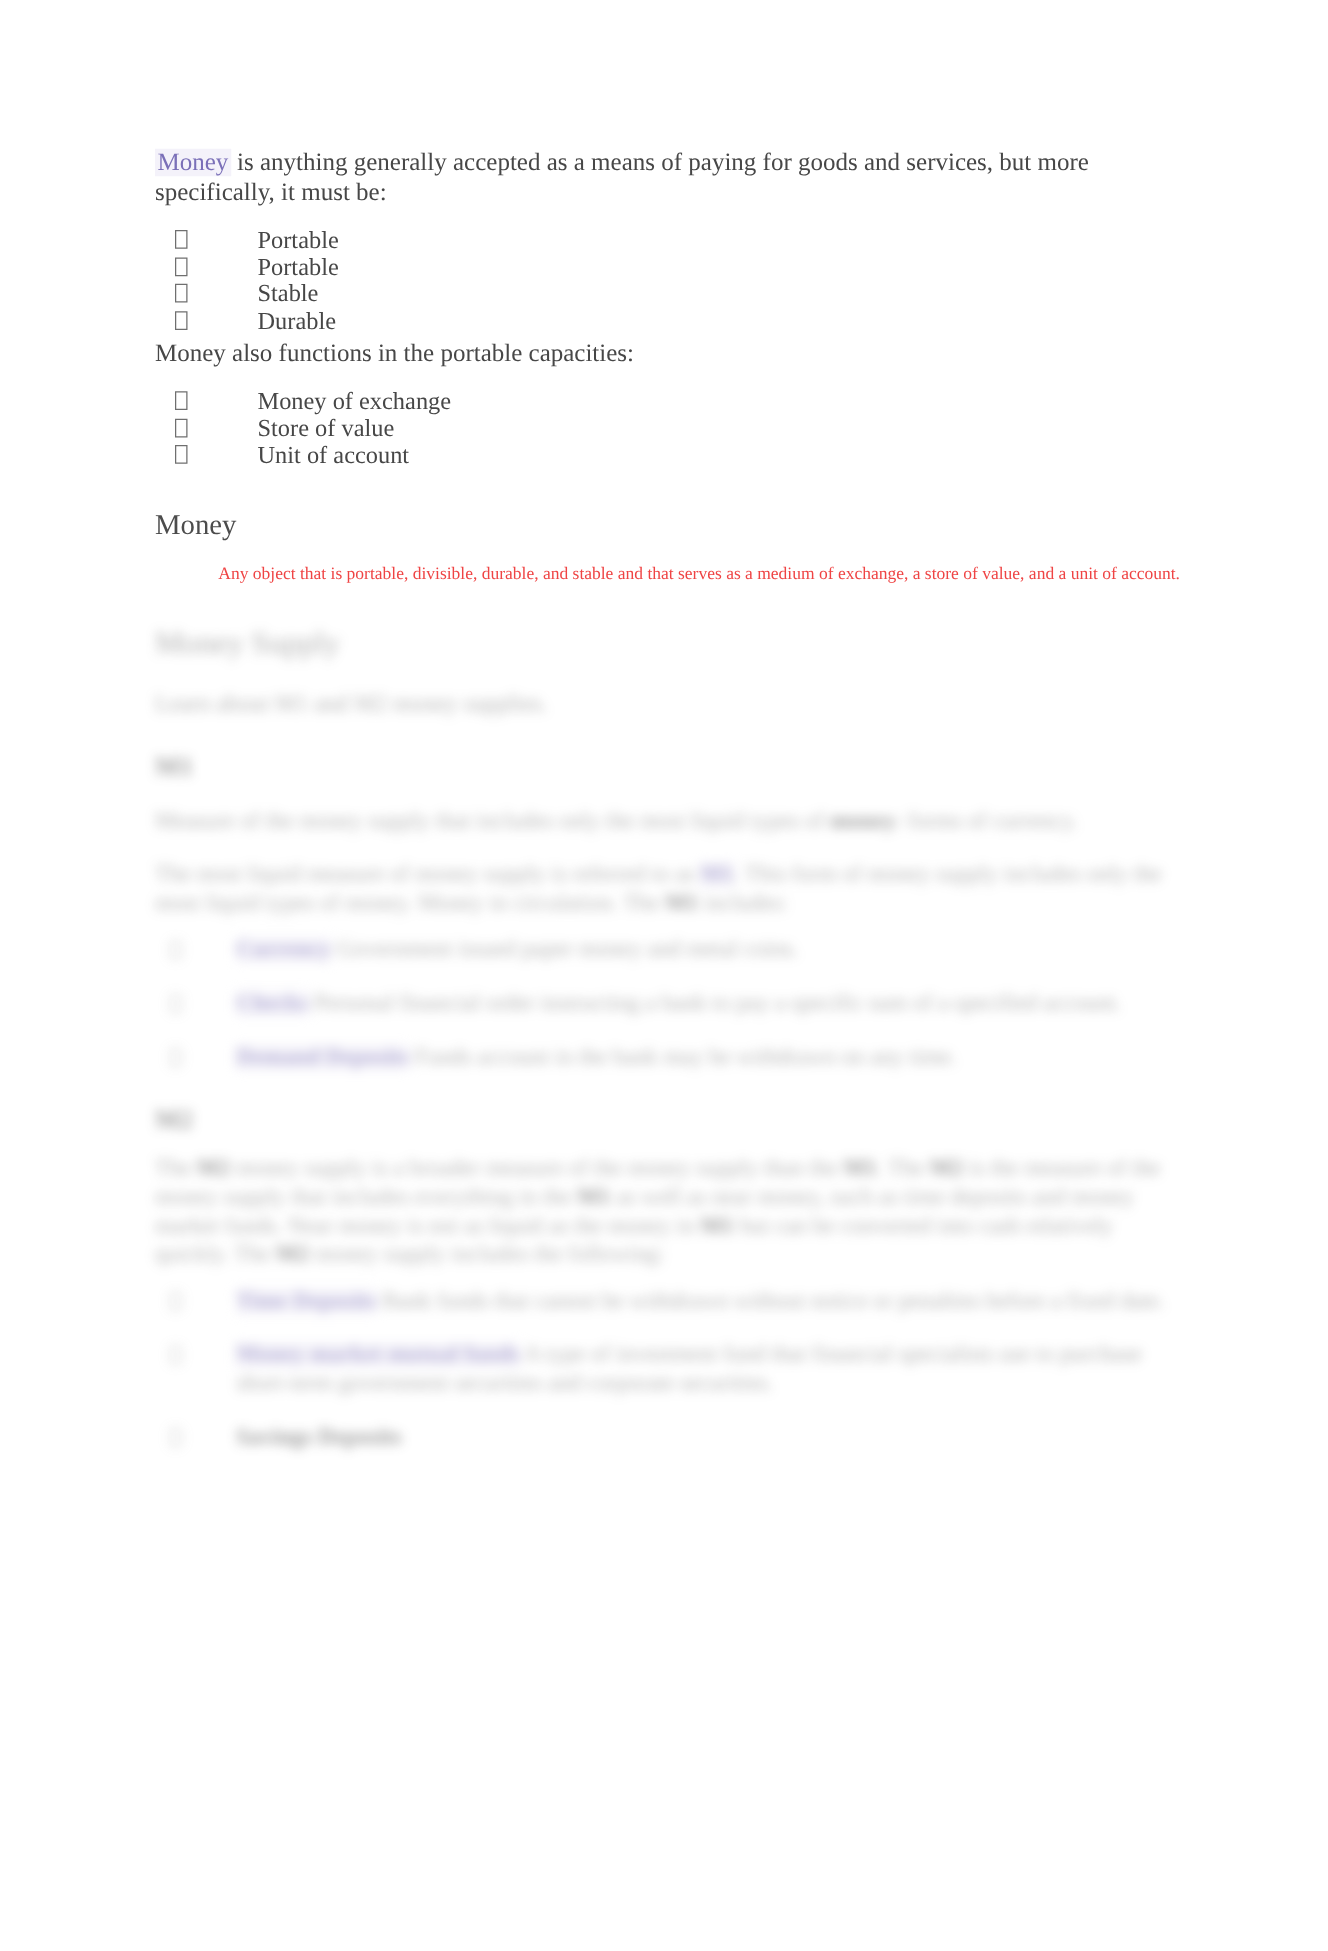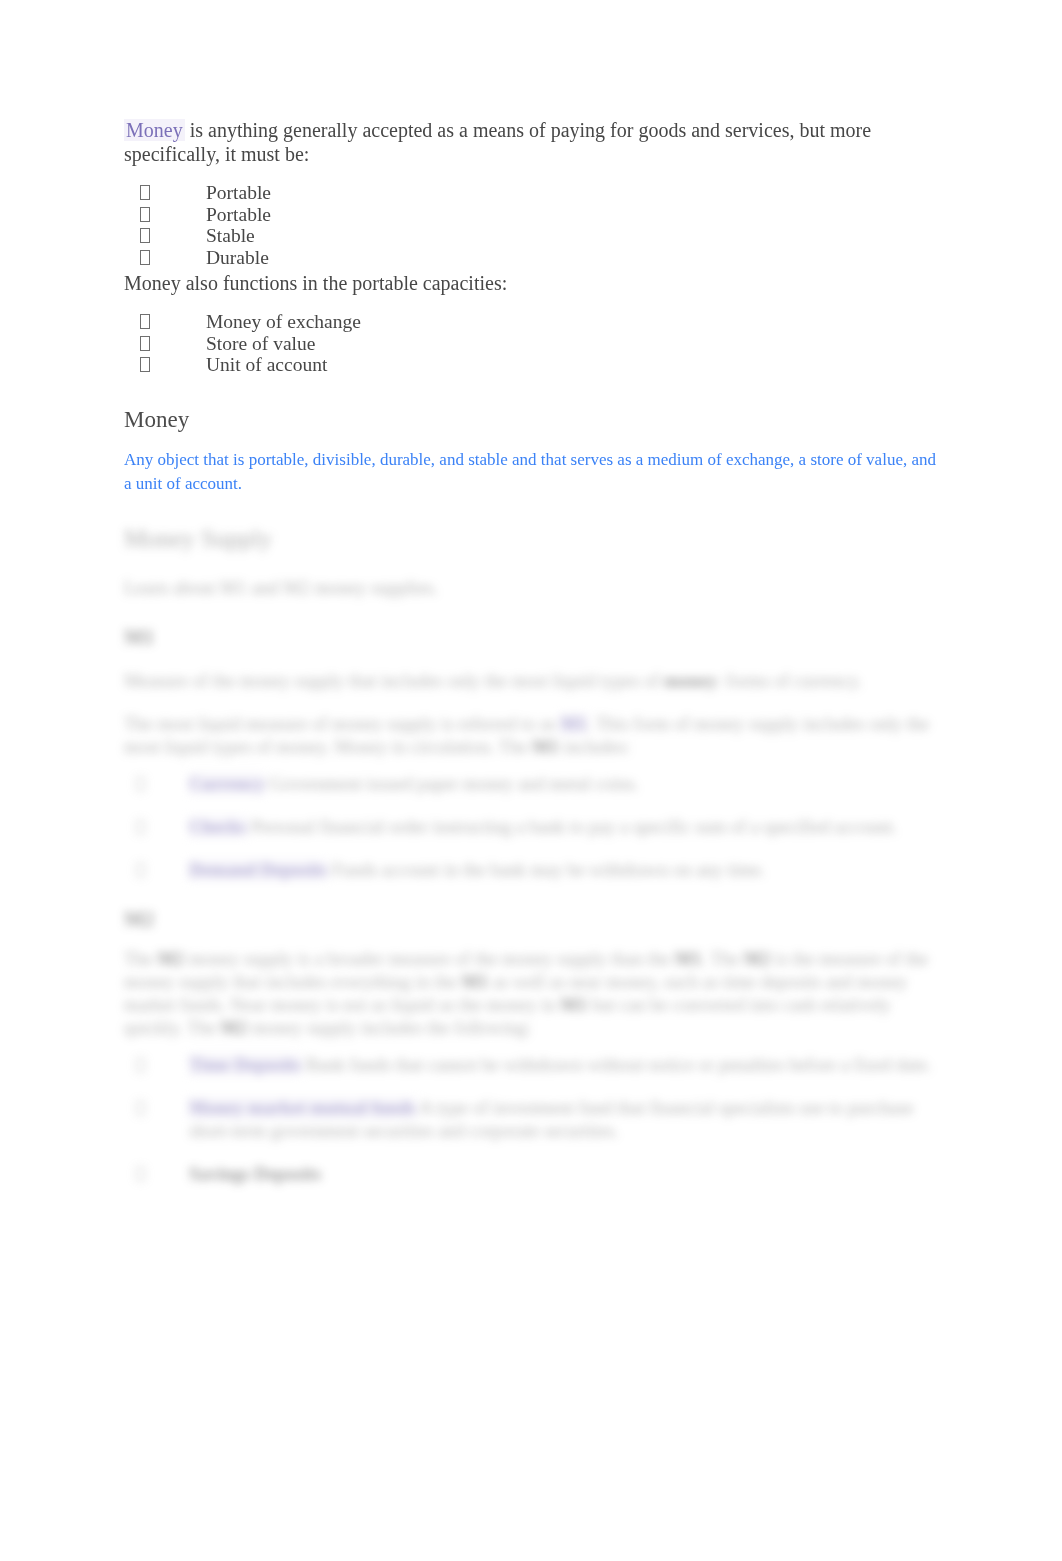--- a/index.html
+++ b/index.html
@@ -83,24 +83,25 @@
 
   .sec-heading {
     font-size: 23px;
     line-height: 28px;
     color: #4c4c4c;
     font-weight: normal;
     margin: 30px 0 14px 0;
   }
 
   .def-body {
-    font-size: 17px;
+    font-size: 14px;
     line-height: 24px;
-    color: #3b82f6;
+    color: #ef4444;
     margin: 0;
+    text-align: right;
   }
 
   
   .blurred {
     margin-top: 28px;
     filter: blur(4.6px);
     opacity: 0.52;
     -webkit-user-select: none;
     user-select: none;
   }

